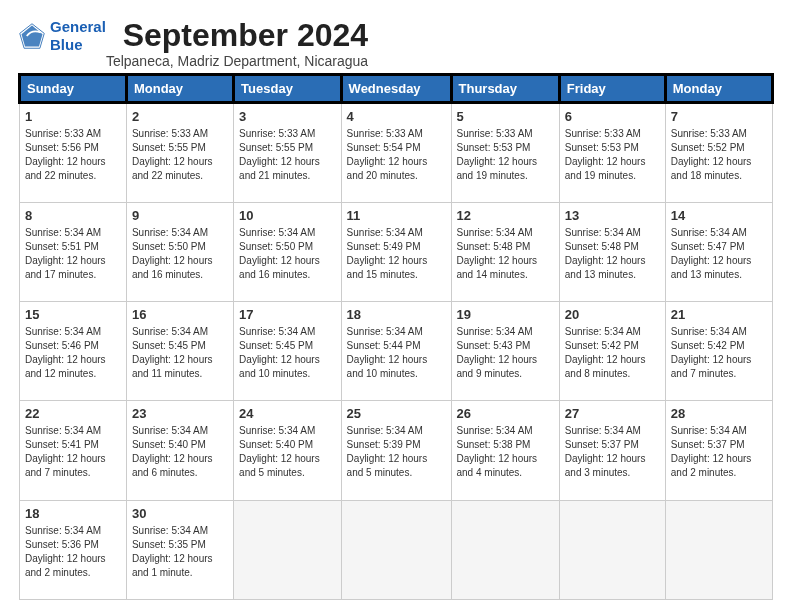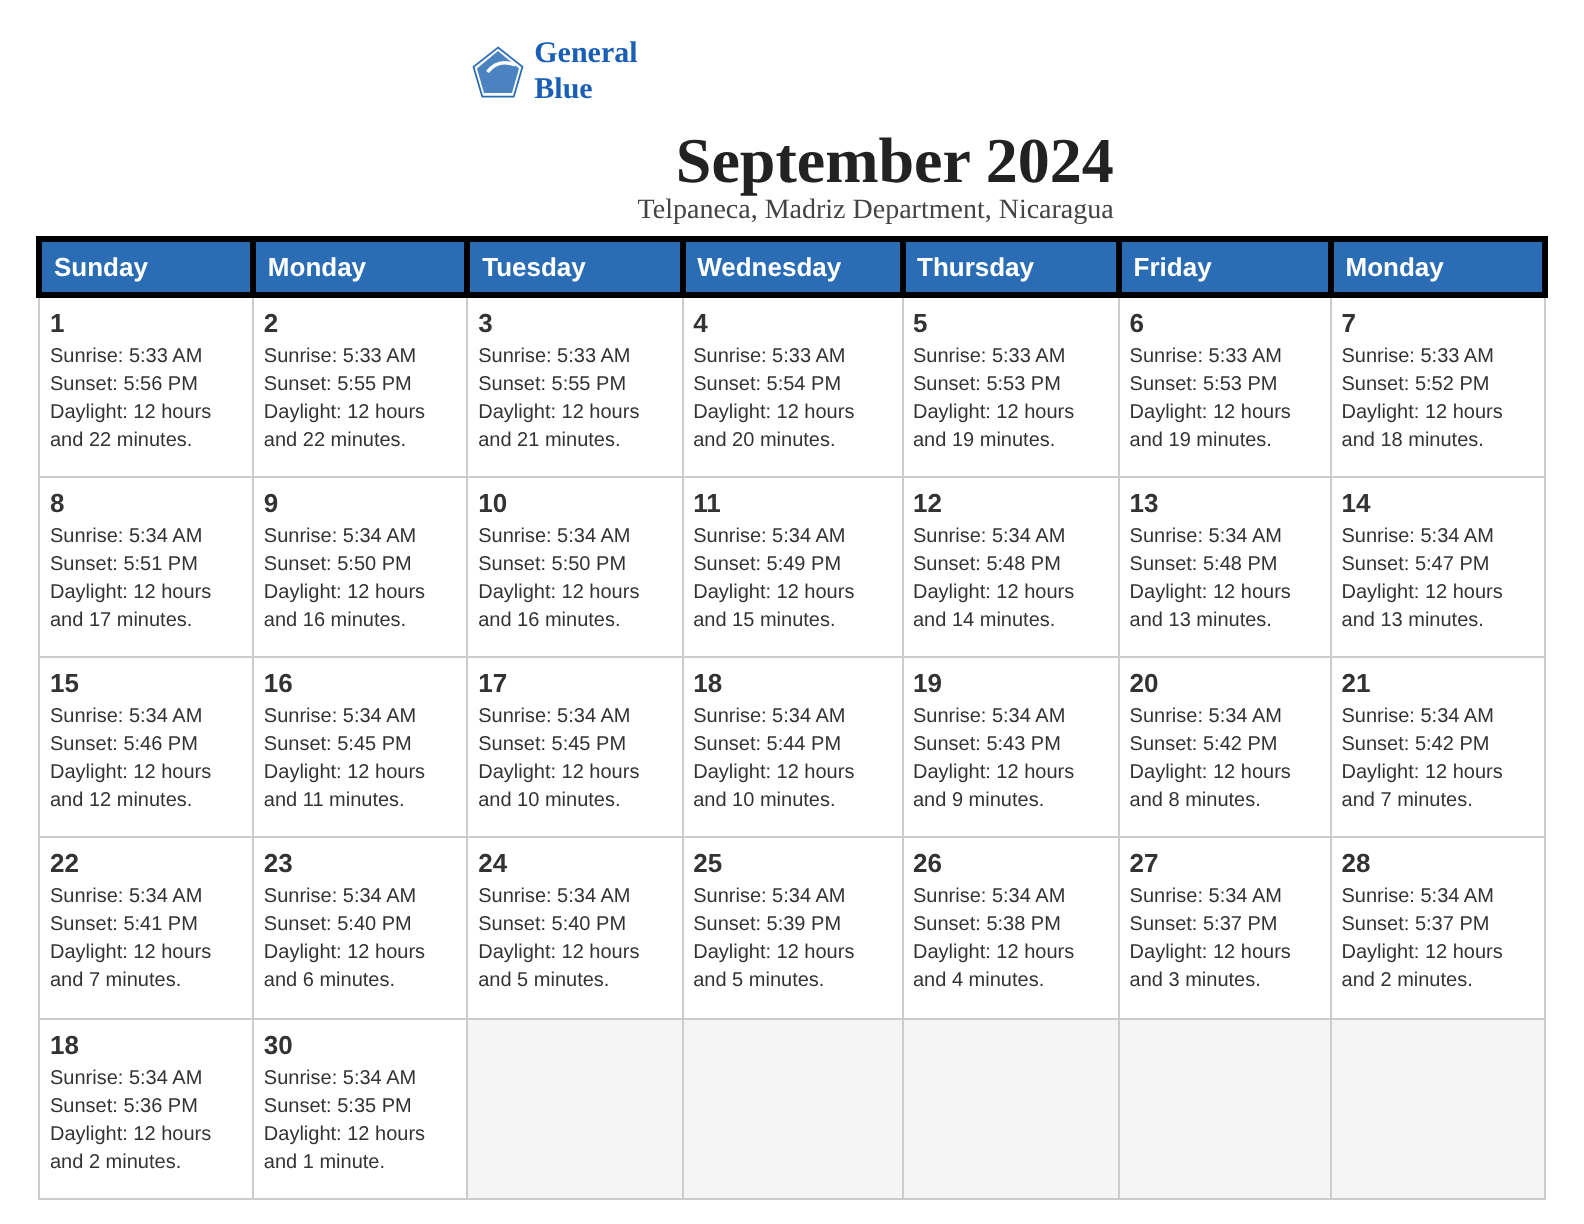--- a/index.html
+++ b/index.html
@@ -12,24 +12,23 @@
     }
     .page {
       width: 792px;
       height: 612px;
       padding: 18px 18px 12px 18px;
       display: flex;
       flex-direction: column;
     }
     .header-row {
       display: flex;
-      justify-content: center;
+      justify-content: flex-start;
       align-items: flex-start;
       margin-bottom: 4px;
-      font-family: Liberation Serif, serif;
     }
     .logo {
       display: flex;
       align-items: center;
       gap: 4px;
     }
     .logo-text {
       font-size: 15px;
       color: #333;
       line-height: 1.2;
@@ -37,21 +36,20 @@
     .logo-text span {
       color: #1a5fb4;
       font-weight: bold;
     }
     .logo-icon {
       width: 28px;
       height: 28px;
     }
     .title-block {
       text-align: right;
-      margin-top: 45px;
     }
     .month-title {
       font-size: 32px;
       font-weight: bold;
       color: #222;
       line-height: 1.1;
     }
     .location {
       font-size: 14px;
       color: #444;

